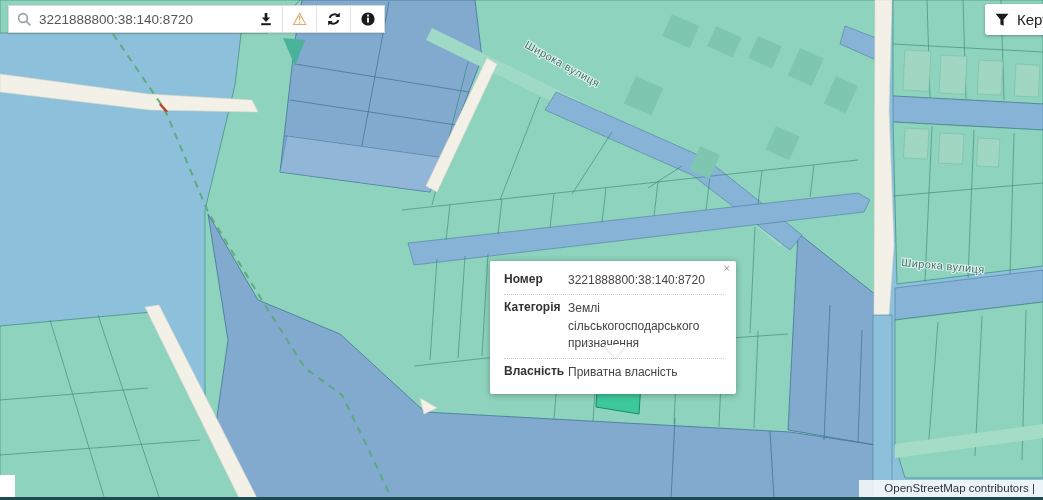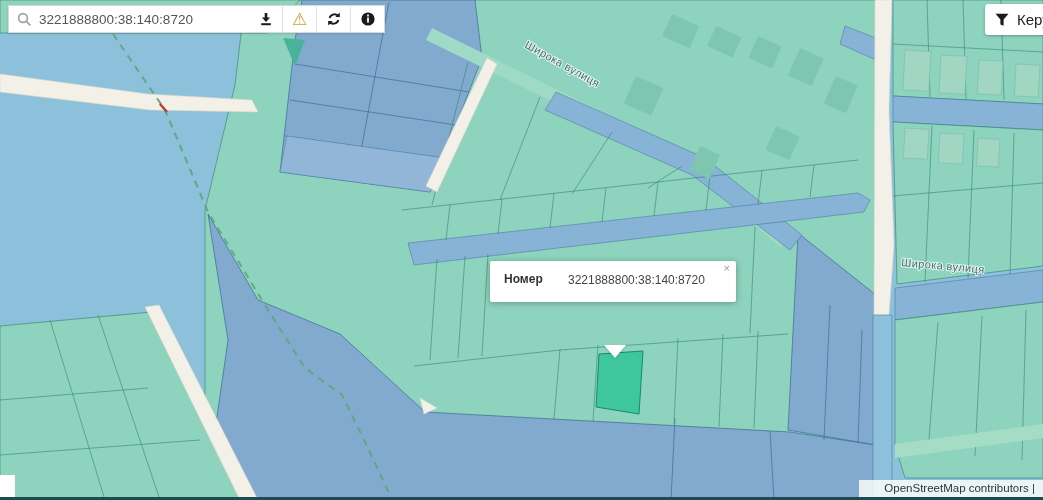--- a/index.html
+++ b/index.html
@@ -258,18 +258,26 @@
   </svg>
   <span>Керув</span>
 </div>
 
 <div class="popup">
   <span class="popup-close">×</span>
   <div class="popup-row">
     <span class="popup-label">Номер</span>
     <span class="popup-value">3221888800:38:140:8720</span>
   </div>
+  <div class="popup-row">
+    <span class="popup-label">Категорія</span>
+    <span class="popup-value">Землі сільськогосподарського призначення</span>
+  </div>
+  <div class="popup-row">
+    <span class="popup-label">Власність</span>
+    <span class="popup-value">Приватна власність</span>
+  </div>
 </div>
 <div class="popup-pointer"></div>
 
 <div class="attribution">OpenStreetMap contributors | </div>
 <div class="corner-box"></div>
 <div class="bottom-strip"></div>
 
 </body></html>

